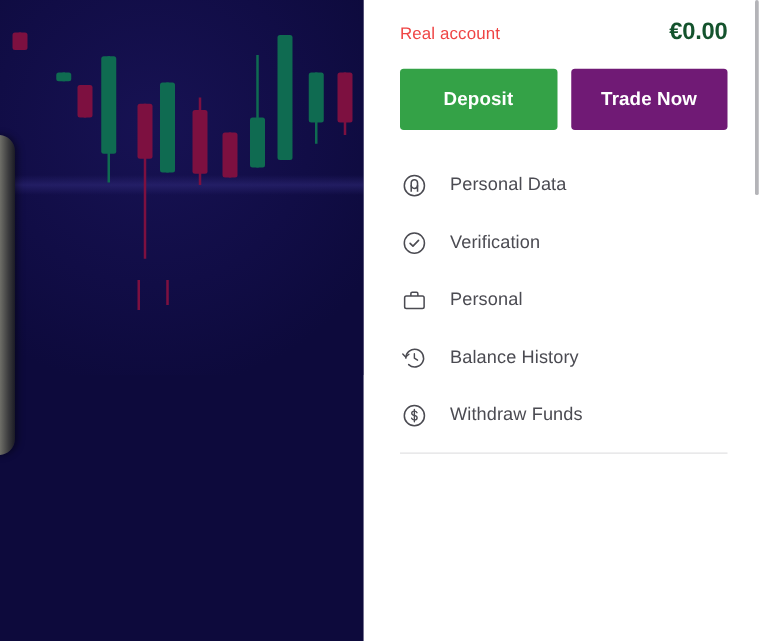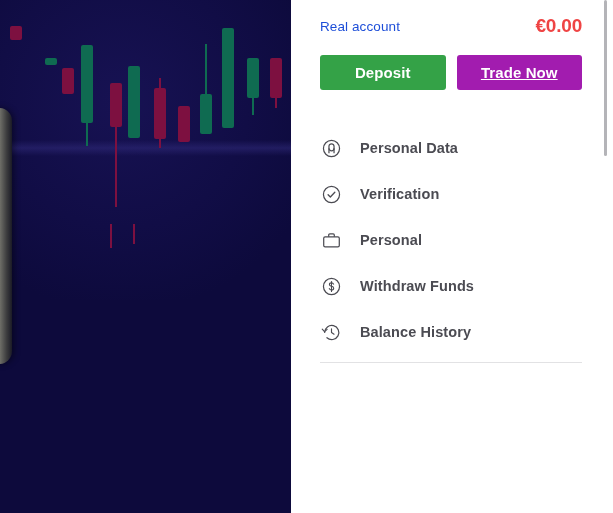--- a/index.html
+++ b/index.html
@@ -86,55 +86,55 @@
     left: 29px;
     top: 15px;
     width: 262px;
     height: 22px;
     display: flex;
     align-items: center;
     justify-content: space-between;
   }
   .account-type {
     font-size: 13.5px;
-    color: #1d4ed8;
+    color: #ef4444;
     letter-spacing: 0.1px;
   }
   .account-balance {
     font-size: 19px;
     font-weight: bold;
-    color: #ef4444;
+    color: #14532d;
     letter-spacing: -0.2px;
   }
 
   .action-row {
     position: absolute;
     left: 29px;
     top: 55px;
     width: 262px;
     display: flex;
     gap: 11px;
   }
   .btn {
     flex: 1;
-    height: 35px;
+    height: 49px;
     border: none;
     border-radius: 3px;
     color: #ffffff;
     font-size: 15px;
     font-weight: bold;
     letter-spacing: 0.1px;
     cursor: pointer;
     font-family: "Liberation Sans", sans-serif;
     display: flex;
     align-items: center;
     justify-content: center;
   }
   .btn-deposit { background: #34a247; }
-  .btn-trade { background: #a21caf; text-decoration: underline; }
+  .btn-trade { background: #701a75; }
 
   .menu {
     position: absolute;
     left: 29px;
     top: 125px;
     width: 262px;
   }
   .menu-item {
     display: flex;
     align-items: center;
@@ -149,21 +149,20 @@
     display: flex;
     align-items: center;
     justify-content: center;
     color: #4b4b52;
   }
   .menu-icon svg { display: block; }
   .menu-label {
     font-size: 14.5px;
     color: #4b4b52;
     letter-spacing: 0.1px;
-    font-weight: bold;
   }
   .menu-divider {
     height: 1px;
     background: #e2e2e4;
     margin: 7px 0 7px 0;
   }
 
   .scrollbar-track {
     position: absolute;
     right: 3px;
@@ -264,39 +263,39 @@
             <rect x="3.1" y="7.8" width="17.8" height="11.4" rx="1.6"></rect>
             <path d="M8.8 7.8V5.6a1.3 1.3 0 0 1 1.3-1.3h3.8a1.3 1.3 0 0 1 1.3 1.3v2.2"></path>
           </svg>
         </span>
         <span class="menu-label">Personal</span>
       </div>
 
       <div class="menu-item">
         <span class="menu-icon">
           <svg width="21" height="21" viewBox="0 0 24 24" fill="none" stroke="currentColor" stroke-width="1.4">
+            <path d="M4.2 12a8.1 8.1 0 1 1 2.6 5.95" stroke-linecap="round"></path>
+            <path d="M7.0 8.4L4.0 11.0 1.4 8.2" stroke-width="1.3" stroke-linecap="round" stroke-linejoin="round"></path>
+            <path d="M12 7.9V12l2.9 1.9" stroke-width="1.3" stroke-linecap="round" stroke-linejoin="round"></path>
+          </svg>
+        </span>
+        <span class="menu-label">Balance History</span>
+      </div>
+
+      <div class="menu-item">
+        <span class="menu-icon">
+          <svg width="21" height="21" viewBox="0 0 24 24" fill="none" stroke="currentColor" stroke-width="1.4">
             <circle cx="12" cy="12" r="9.2"></circle>
             <path d="M14.4 9.3c-.4-.9-1.3-1.4-2.4-1.4-1.4 0-2.4.8-2.4 1.9 0 1.2 1 1.7 2.4 2 1.5.3 2.5.8 2.5 2.1 0 1.2-1.1 2-2.5 2-1.2 0-2.1-.5-2.5-1.5" stroke-width="1.25" stroke-linecap="round"></path>
             <path d="M12 6.3v11.4" stroke-width="1.25" stroke-linecap="round"></path>
           </svg>
         </span>
         <span class="menu-label">Withdraw Funds</span>
       </div>
 
-      <div class="menu-item">
-        <span class="menu-icon">
-          <svg width="21" height="21" viewBox="0 0 24 24" fill="none" stroke="currentColor" stroke-width="1.4">
-            <path d="M4.2 12a8.1 8.1 0 1 1 2.6 5.95" stroke-linecap="round"></path>
-            <path d="M7.0 8.4L4.0 11.0 1.4 8.2" stroke-width="1.3" stroke-linecap="round" stroke-linejoin="round"></path>
-            <path d="M12 7.9V12l2.9 1.9" stroke-width="1.3" stroke-linecap="round" stroke-linejoin="round"></path>
-          </svg>
-        </span>
-        <span class="menu-label">Balance History</span>
-      </div>
-
 
 
       <div class="menu-divider"></div>
 
 
     </div>
 
     <div class="scrollbar-track">
       <div class="scrollbar-thumb"></div>
     </div>

